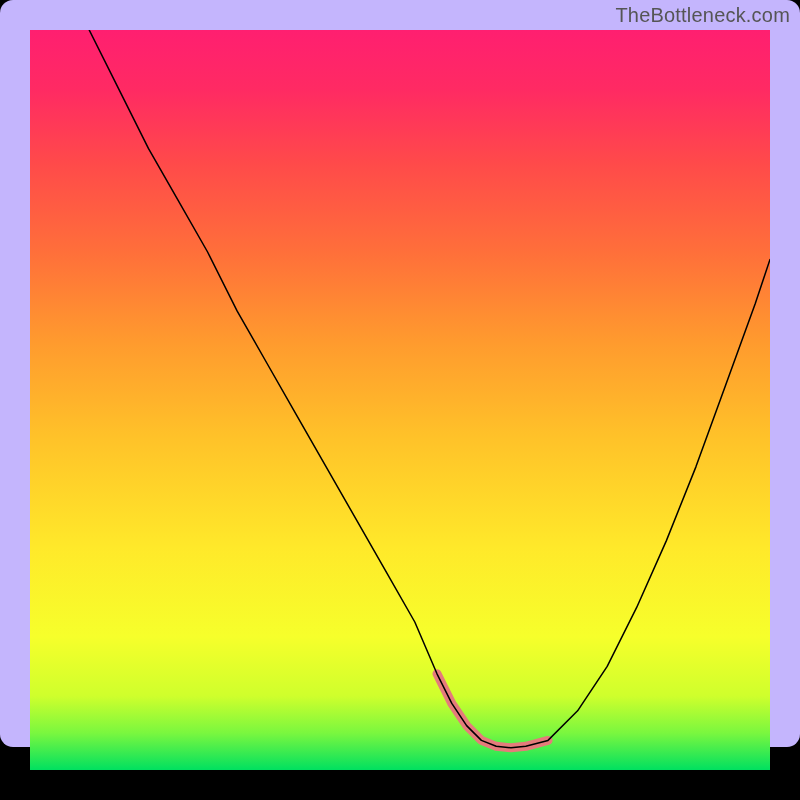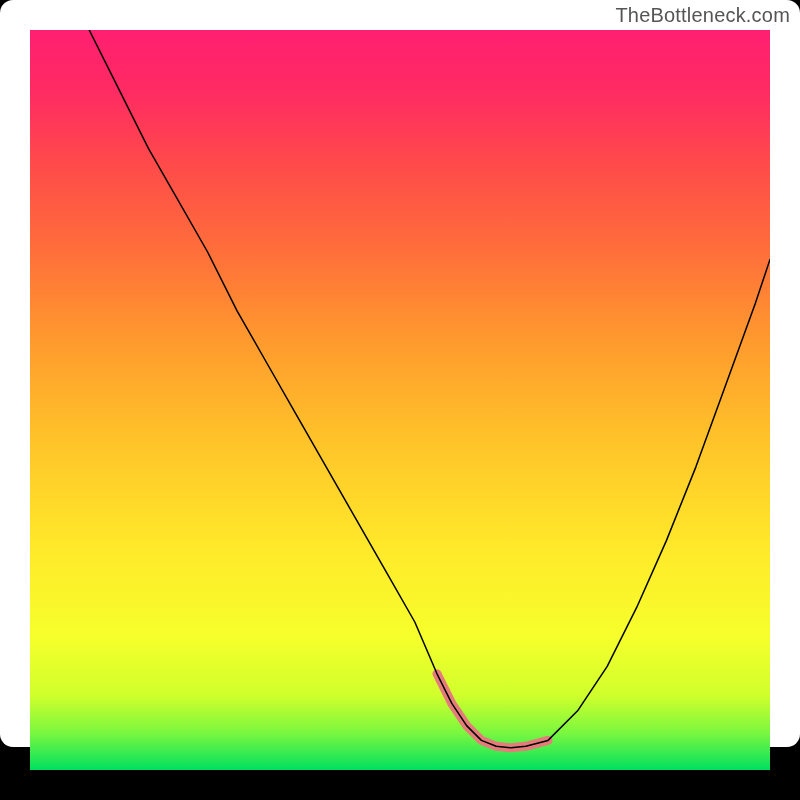--- a/index.html
+++ b/index.html
@@ -8,21 +8,21 @@
     width: 800px;
     height: 800px;
     background: #000;
     overflow: hidden;
     font-family: Arial, Helvetica, sans-serif;
   }
   .frame {
     position: relative;
     width: 800px;
     height: 747px;
-    background: #ffffff;
+    background: #c4b5fd;
     border-radius: 13px;
   }
   .watermark {
     position: absolute;
     top: 4px;
     right: 10px;
     color: #555;
     font-size: 20px;
     font-weight: 500;
     letter-spacing: 0.2px;

